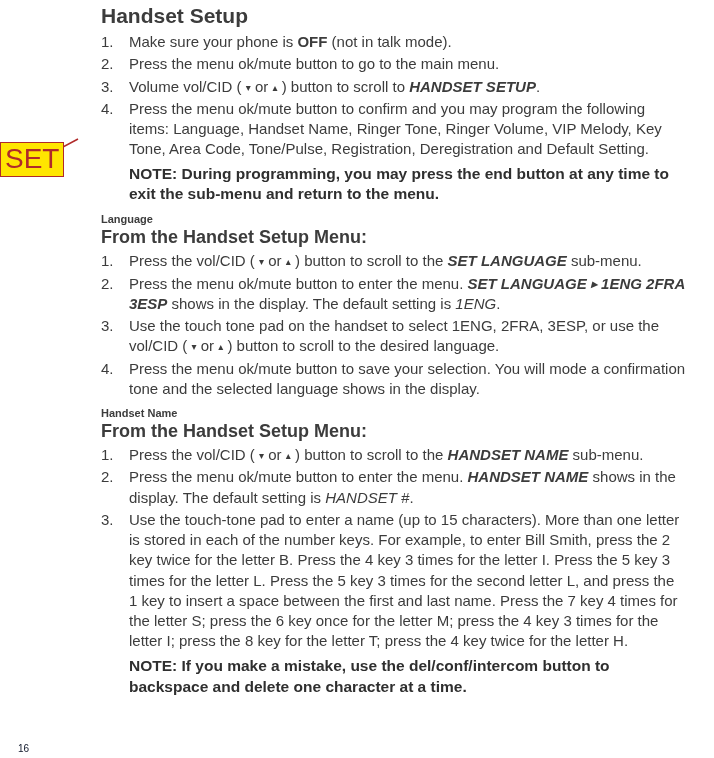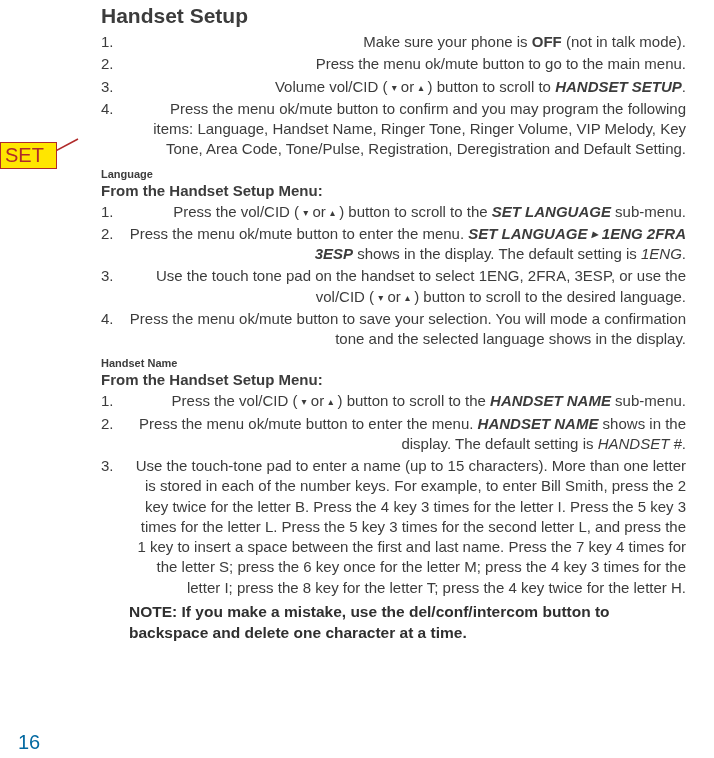--- a/index.html
+++ b/index.html
@@ -22,30 +22,29 @@
     font-weight: 600;
     margin: 0 0 4px 0;
     color: #3c3c3c;
   }
   .sub-title {
     font-size: 11px;
     font-weight: 600;
     margin: 8px 0 2px 0;
   }
   .from-line {
-    font-size: 15px;
+    font-size: 18px;
     font-weight: 600;
     margin: 2px 0 3px 0;
   }
   ol.plain {
     margin: 0;
     padding: 0;
     list-style: none;
     counter-reset: item;
-    text-align: right;
   }
   ol.plain > li {
     counter-increment: item;
     position: relative;
     padding-left: 28px;
     font-size: 15px;
     line-height: 1.35;
     margin: 1px 0 2px 0;
     color: #3c3c3c;
   }
@@ -77,40 +76,40 @@
     vertical-align: 1px;
   }
   .set-tag {
     position: absolute;
     left: 0;
     top: 142px;
     background: #ffe600;
     border: 1.5px solid #b02a2a;
     color: #b02a2a;
     font-family: Arial, sans-serif;
-    font-size: 20px;
-    padding: 2px 12px 3px 4px;
+    font-size: 28px;
+    padding: 2px 4px 3px 4px;
     line-height: 1;
     z-index: 5;
   }
   .set-line {
     position: absolute;
     left: 44px;
     top: 135px;
     width: 38px;
     height: 30px;
     z-index: 4;
     pointer-events: none;
   }
   .page-num {
     position: absolute;
     left: 18px;
     bottom: 4px;
-    font-size: 20px;
-    color: #0369a1;
+    font-size: 10px;
+    color: #0f172a;
   }
 </style>
 </head>
 <body>
 
 <div class="set-tag">SET</div>
 <svg class="set-line" viewBox="0 0 38 30">
   <line x1="0" y1="22" x2="34" y2="4" stroke="#b02a2a" stroke-width="1.5"></line>
 </svg>
 
@@ -120,20 +119,21 @@
   <ol class="plain">
     <li>
       <span>Make sure your phone is </span><span class="b">OFF</span><span> (not in talk mode).</span>
     </li>
     <li>Press the menu ok/mute button to go to the main menu.</li>
     <li>
       <span>Volume vol/CID ( </span><span class="arrow">▾</span><span> or </span><span class="arrow">▴</span><span> ) button to scroll to </span><span class="bi">HANDSET SETUP</span><span>.</span>
     </li>
     <li>Press the menu ok/mute button to confirm and you may program the following items: Language, Handset Name, Ringer Tone, Ringer Volume, VIP Melody, Key Tone, Area Code, Tone/Pulse, Registration, Deregistration and Default Setting.</li>
   </ol>
+  <div class="note">NOTE: During programming, you may press the end button at any time to exit the sub-menu and return to the menu.</div>
 
   <div class="sub-title">Language</div>
   <div class="from-line">From the Handset Setup Menu:</div>
   <ol class="plain">
     <li>
       <span>Press the vol/CID ( </span><span class="arrow">▾</span><span> or </span><span class="arrow">▴</span><span> ) button to scroll to the </span><span class="bi">SET LANGUAGE</span><span> sub-menu.</span>
     </li>
     <li>
       <span>Press the menu ok/mute button to enter the menu. </span><span class="bi">SET LANGUAGE  </span><span class="caret bi">▸</span><span class="bi"> 1ENG 2FRA 3ESP</span><span> shows in the display. The default setting is </span><span class="it">1ENG</span><span>.</span>
     </li>

